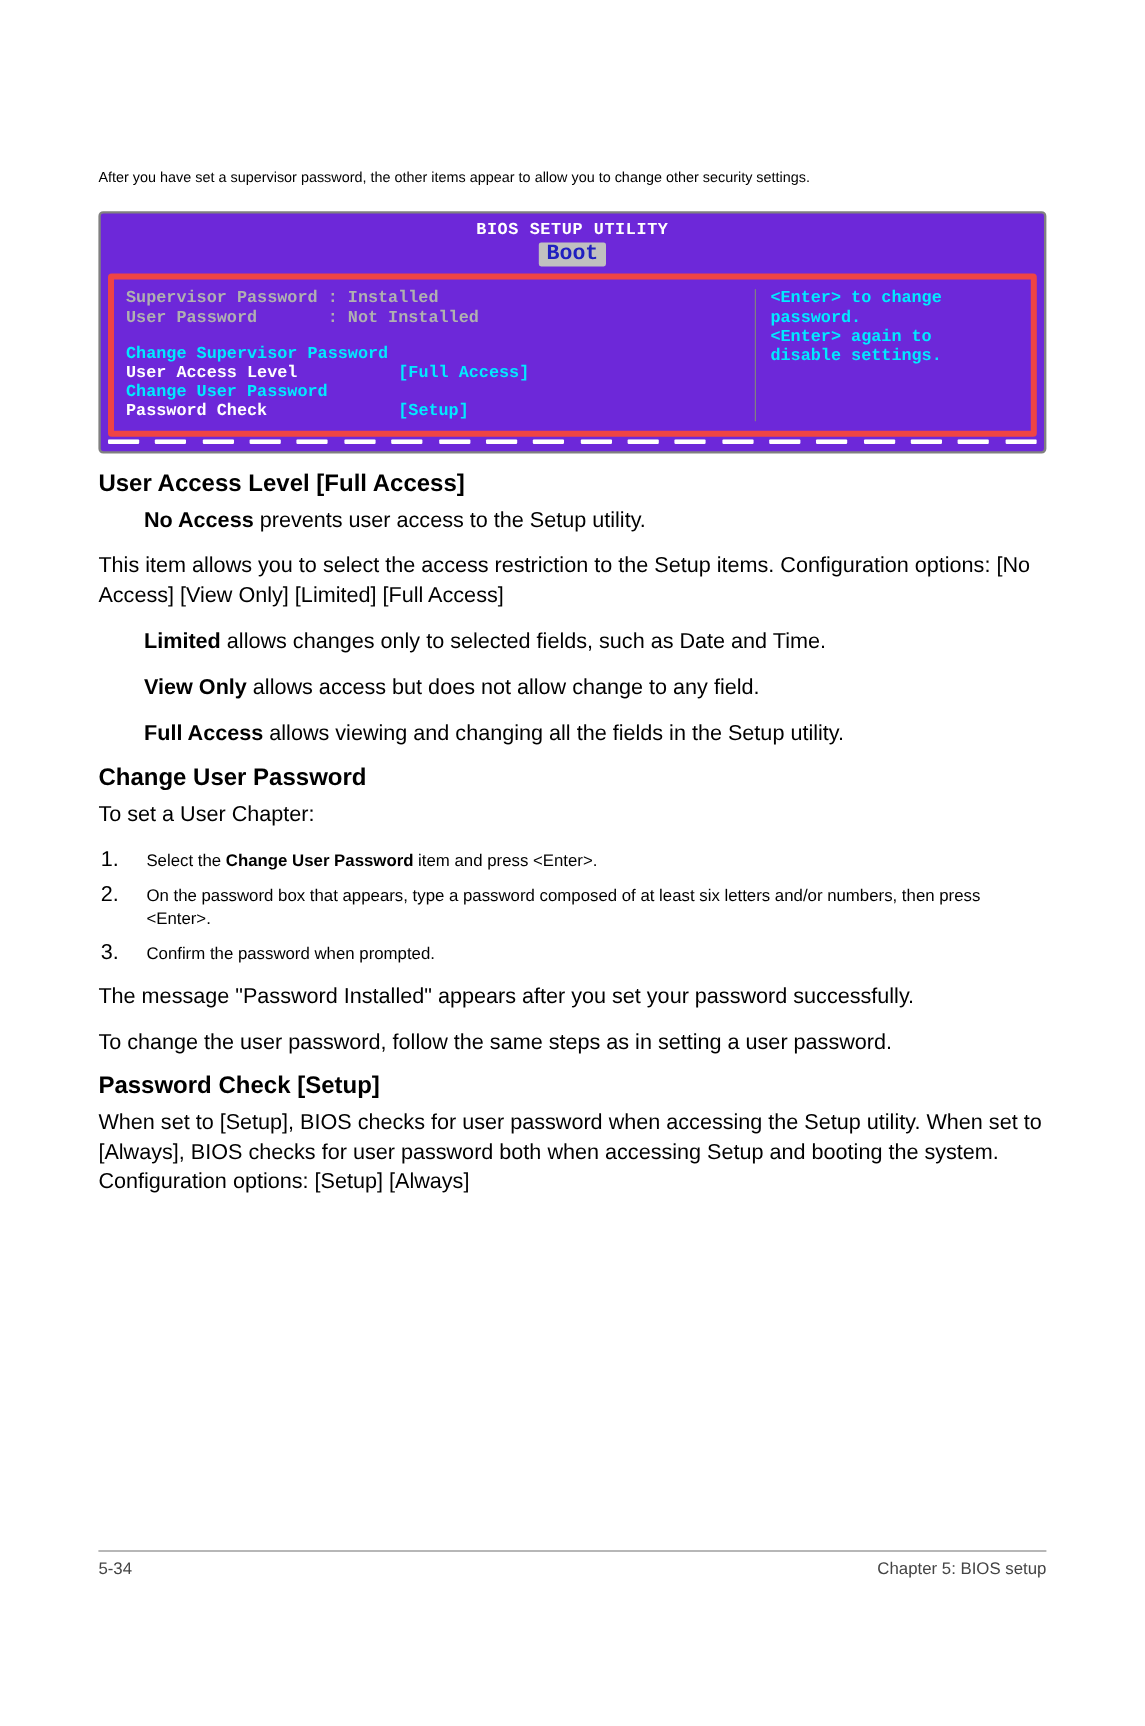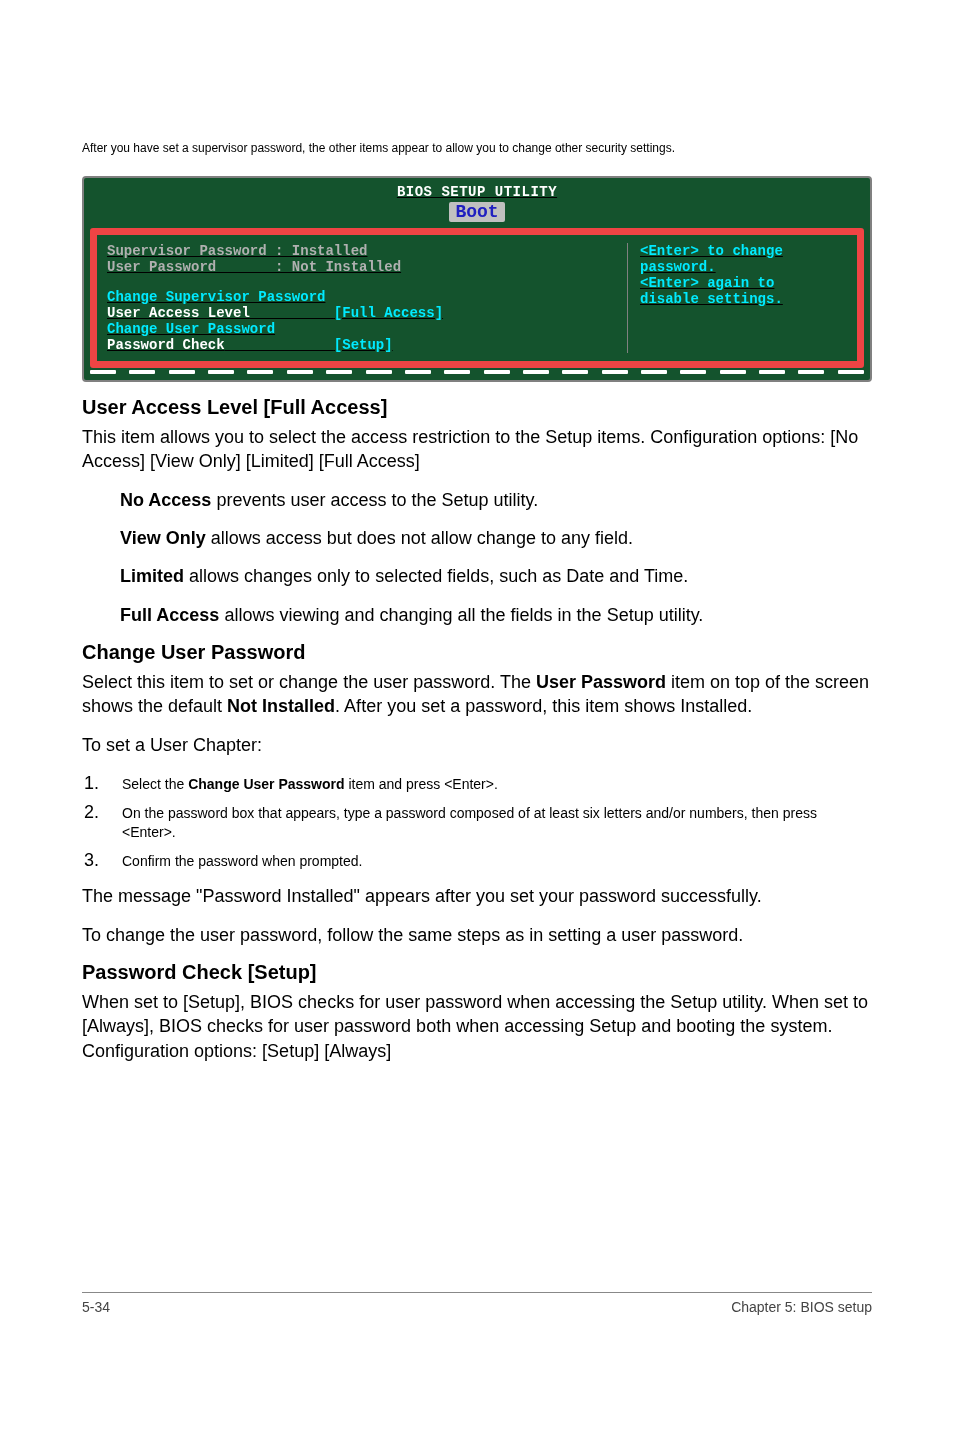--- a/index.html
+++ b/index.html
@@ -1,24 +1,24 @@
 <!DOCTYPE html>
 <html><head>
 <meta charset="utf-8">
 <style>
   * { margin: 0; padding: 0; box-sizing: border-box; }
   html, body { width: 954px; height: 1438px; background: #fff; font-family: Arial, Helvetica, sans-serif; color: #000; }
   .page { padding: 140px 82px 0 82px; }
   .intro { font-size: 12px; line-height: 1.35; margin-bottom: 20px; }
-  .bios-box { border: 2px solid #808080; border-radius: 4px; background: #14532d; padding: 6px; margin-bottom: 4px; text-decoration: underline; }
+  .bios-box { border: 2px solid #808080; border-radius: 4px; background: #6d28d9; padding: 6px; margin-bottom: 4px; }
   .bios-inner { }
   .bios-title { color: #fff; text-align: center; font-family: "Courier New", monospace; font-size: 14px; font-weight: bold; letter-spacing: 0.5px; }
   .bios-tab-row { text-align: center; margin: 2px 0 6px 0; }
   .bios-tab { display: inline-block; background: #c0c0c0; color: #2020c0; font-family: "Courier New", monospace; font-size: 18px; font-weight: bold; padding: 0px 6px; border-radius: 2px; }
-  .bios-body { border: 7px solid #ef4444; border-radius: 3px; padding: 8px 10px; display: flex; }
+  .bios-body { border: 5px solid #ef4444; border-radius: 3px; padding: 8px 10px; display: flex; }
   .bios-left { flex: 1 1 auto; padding-right: 8px; }
   .bios-right { width: 220px; padding-left: 12px; border-left: 1px solid #808080; }
   .bios-line { font-family: "Courier New", monospace; font-size: 14px; font-weight: bold; white-space: pre; }
   .gray { color: #b0b0b0; }
   .white { color: #fff; }
   .cyan { color: #00eaff; }
   .dashes { display: flex; justify-content: space-between; margin-top: 2px; overflow: hidden; }
   .dash { width: 26px; height: 4px; background: #fff; border-radius: 1px; flex: 0 0 auto; }
   .h { font-weight: bold; font-size: 20px; margin: 14px 0 6px 0; }
   .p { font-size: 18px; line-height: 1.35; margin-bottom: 14px; }
@@ -77,28 +77,27 @@
           <span class="dash"></span>
           <span class="dash"></span>
           <span class="dash"></span>
           <span class="dash"></span>
           <span class="dash"></span>
       </div>
     </div>
   </div>
 
   <div class="h">User Access Level [Full Access]</div>
+  <p class="p indent"><b>No Access</b><span> prevents user access to the Setup utility.</span></p>
   <p class="p">This item allows you to select the access restriction to the Setup items. Configuration options: [No Access] [View Only] [Limited] [Full Access]</p>
-  <p class="p indent"><b>No Access</b><span> prevents user access to the Setup utility.</span></p>
+  <p class="p indent"><b>Limited</b><span> allows changes only to selected fields, such as Date and Time.</span></p>
   <p class="p indent"><b>View Only</b><span> allows access but does not allow change to any field.</span></p>
-  <p class="p indent"><b>Limited</b><span> allows changes only to selected fields, such as Date and Time.</span></p>
   <p class="p indent"><b>Full Access</b><span> allows viewing and changing all the fields in the Setup utility.</span></p>
 
   <div class="h">Change User Password</div>
-  <p class="p"><span>Select this item to set or change the user password. The </span><b>User Password</b><span> item on top of the screen shows the default </span><b>Not Installed</b><span>. After you set a password, this item shows Installed.</span></p>
   <p class="p">To set a User Chapter:</p>
   <ol class="steps">
     <li><span>Select the </span><b>Change User Password</b><span> item and press &lt;Enter&gt;.</span></li>
     <li>On the password box that appears, type a password composed of at least six letters and/or numbers, then press &lt;Enter&gt;.</li>
     <li>Confirm the password when prompted.</li>
   </ol>
   <p class="p">The message "Password Installed" appears after you set your password successfully.</p>
   <p class="p">To change the user password, follow the same steps as in setting a user password.</p>
 
   <div class="h">Password Check [Setup]</div>

